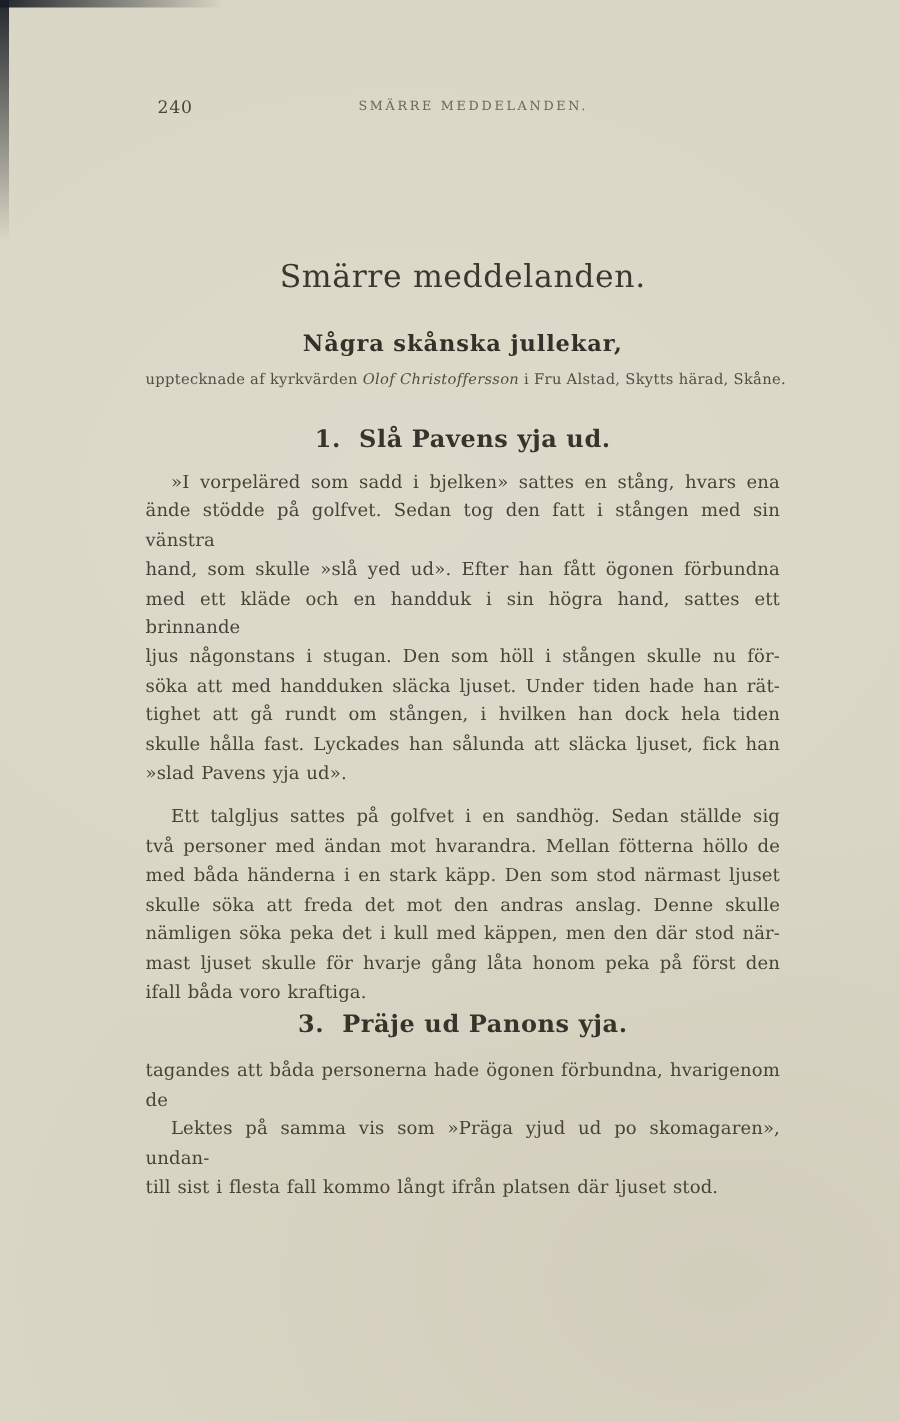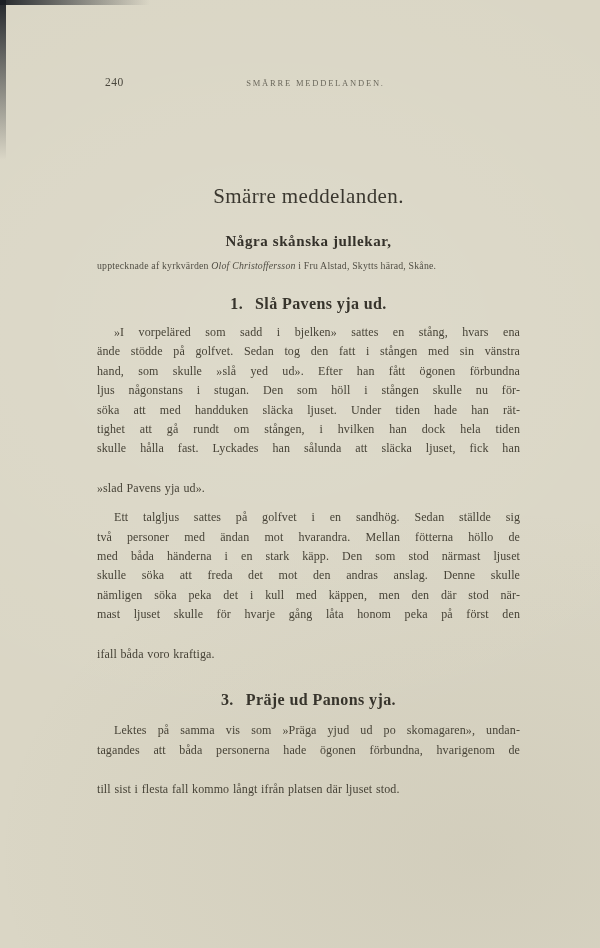--- a/index.html
+++ b/index.html
@@ -27,23 +27,22 @@
     pointer-events: none;
   }
   .edge-top {
     position: absolute; left: 0; top: 0; width: 150px; height: 5px;
     background: linear-gradient(to right, rgba(26,30,36,0.95), rgba(26,30,36,0.0));
     pointer-events: none;
   }
   .content {
     position: absolute;
     left: 97px;
-    top: 12px;
+    top: 0;
     width: 423px;
-    font-family: Liberation Serif, serif;
   }
   .page-header {
     position: relative;
     margin-top: 64px;
     height: 14px;
   }
   .page-number {
     position: absolute;
     left: 8px;
     top: 0;
@@ -88,38 +87,38 @@
   .section-heading {
     text-align: center;
     font-size: 16px;
     font-weight: 700;
     letter-spacing: 0.4px;
     color: #37342c;
   }
   .section-heading .heading-number { margin-right: 12px; }
   .heading-1 { margin-top: 24px; }
   .heading-2 { margin-top: 12px; }
-  .heading-3 { margin-top: 27px; text-align: center; }
+  .heading-3 { margin-top: 2px; text-align: center; }
   .paragraph {
     margin-top: 10px;
     font-size: 12px;
     line-height: 19.4px;
     letter-spacing: 0.1px;
     word-spacing: 0.6px;
     color: #474337;
   }
   .para-2 { margin-top: 10px; }
   .para-3 { margin-top: 12px; }
   .paragraph .line {
     text-align: justify;
     text-align-last: justify;
     text-justify: inter-word;
   }
   .paragraph .line.first { text-indent: 17px; }
-  .paragraph .line.last { text-align-last: left; margin-top: 20px; }
+  .paragraph .line.last { text-align-last: left; }
 </style>
 </head>
 <body>
 
 <div class="scan-page">
   <div class="edge-left"></div>
   <div class="edge-top"></div>
 
   <div class="content">
 
@@ -134,20 +133,21 @@
 
     <div class="article-byline"><span>upptecknade af kyrkvärden </span><span class="byline-name">Olof Christoffersson</span><span> i Fru Alstad, Skytts härad, Skåne.</span></div>
 
     <div class="section-heading heading-1">
       <span class="heading-number">1.</span><span>Slå Pavens yja ud.</span>
     </div>
     <div class="paragraph para-1">
         <div class="line first">»I vorpeläred som sadd i bjelken» sattes en stång, hvars ena</div>
         <div class="line">ände stödde på golfvet.  Sedan tog den fatt i stången med sin vänstra</div>
         <div class="line">hand, som skulle »slå yed ud».  Efter han fått ögonen förbundna</div>
+        <div class="line">med ett kläde och en handduk i sin högra hand, sattes ett brinnande</div>
         <div class="line">ljus någonstans i stugan.  Den som höll i stången skulle nu för-</div>
         <div class="line">söka att med handduken släcka ljuset.  Under tiden hade han rät-</div>
         <div class="line">tighet att gå rundt om stången, i hvilken han dock hela tiden</div>
         <div class="line">skulle hålla fast.  Lyckades han sålunda att släcka ljuset, fick han</div>
         <div class="line last">»slad Pavens yja ud».</div>
       </div>
 
     <div class="paragraph para-2">
         <div class="line first">Ett talgljus sattes på golfvet i en sandhög.  Sedan ställde sig</div>
         <div class="line">två personer med ändan mot hvarandra.  Mellan fötterna höllo de</div>
@@ -155,19 +155,19 @@
         <div class="line">skulle söka att freda det mot den andras anslag.  Denne skulle</div>
         <div class="line">nämligen söka peka det i kull med käppen, men den där stod när-</div>
         <div class="line">mast ljuset skulle för hvarje gång låta honom peka på först den</div>
         <div class="line last">ifall båda voro kraftiga.</div>
       </div>
 
     <div class="section-heading heading-3">
       <span class="heading-number">3.</span><span>Präje ud Panons yja.</span>
     </div>
     <div class="paragraph para-3">
+        <div class="line">tagandes att båda personerna hade ögonen förbundna, hvarigenom de</div>
         <div class="line first">Lektes på samma vis som »Präga yjud ud po skomagaren», undan-</div>
-        <div class="line">tagandes att båda personerna hade ögonen förbundna, hvarigenom de</div>
         <div class="line last">till sist i flesta fall kommo långt ifrån platsen där ljuset stod.</div>
       </div>
 
   </div>
 </div>
 
 </body></html>

